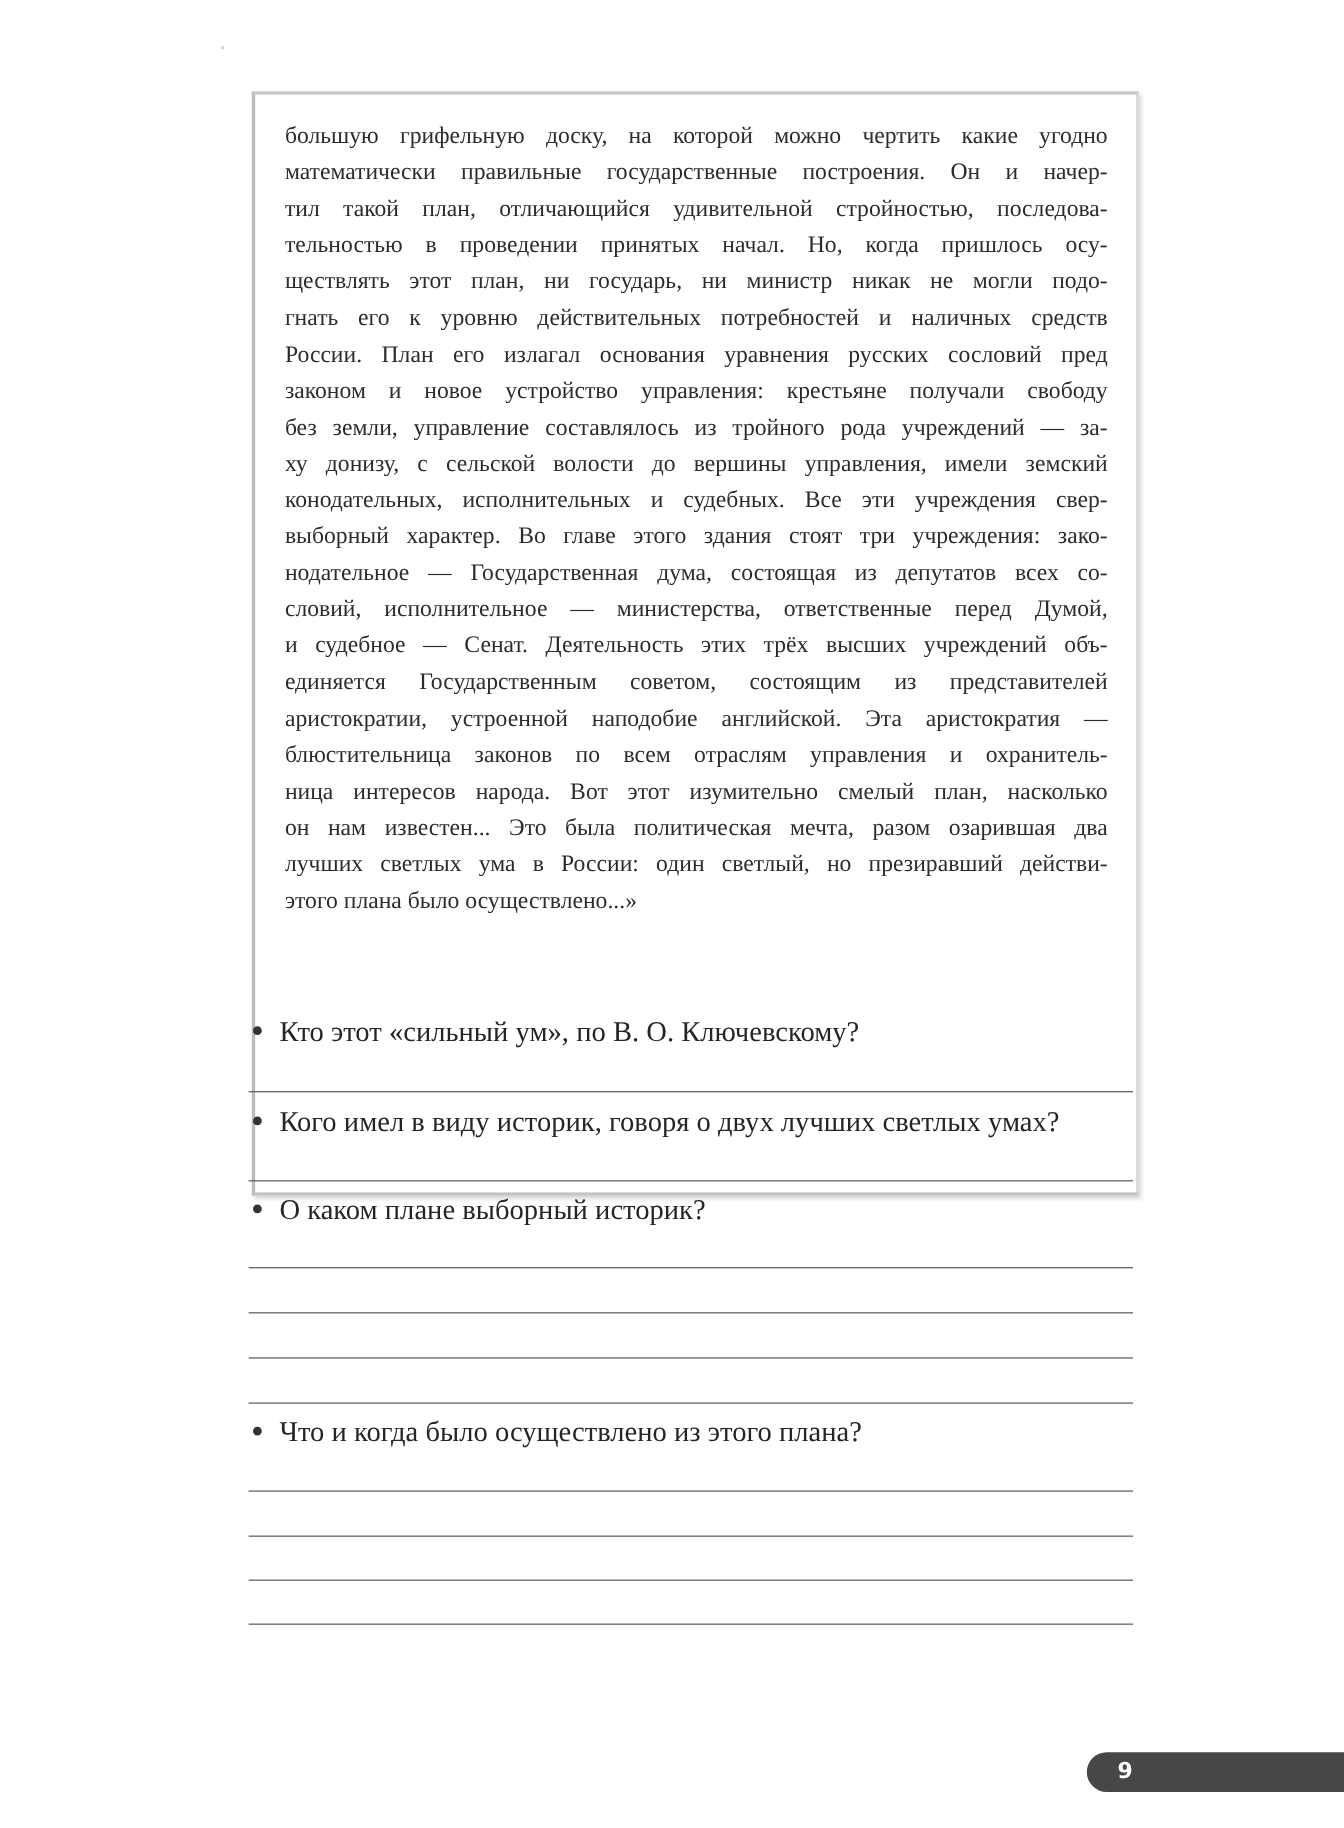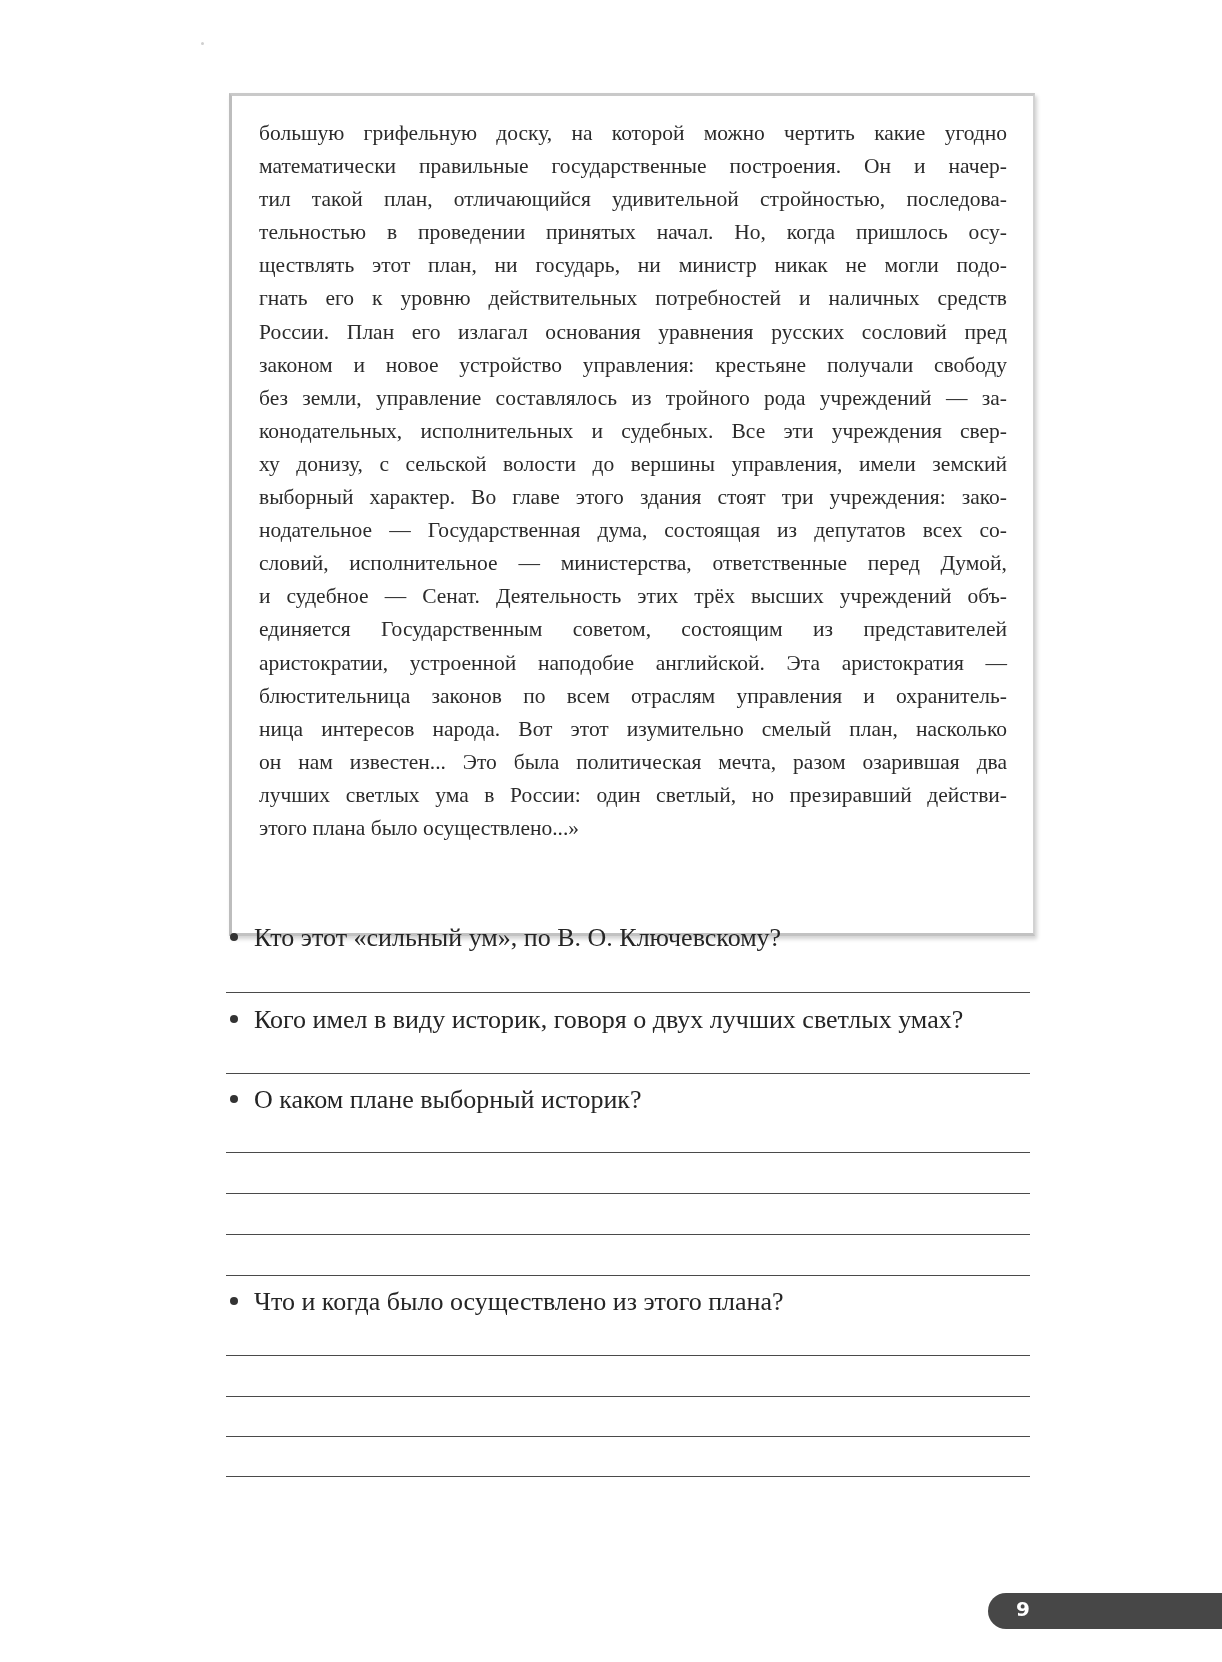--- a/index.html
+++ b/index.html
@@ -20,23 +20,23 @@
       left: 201px;
       top: 42px;
       width: 3px;
       height: 3px;
       border-radius: 50%;
       background: #cfcfcf;
     }
     .quote-box {
       position: absolute;
       left: 229px;
-      top: 93px;
+      top: 83px;
       width: 806px;
-      height: 843px;
+      height: 1004px;
       box-sizing: border-box;
       background: #fff;
       border-top: 3px solid #c9c9c9;
       border-left: 3px solid #bdbdbd;
       border-right: 2px solid #d2d2d2;
       border-bottom: 3px solid #c2c2c2;
       box-shadow: 2px 3px 4px rgba(0,0,0,0.18);
     }
     .quote-text {
       position: absolute;
@@ -110,22 +110,22 @@
   <div class="quote-text">
     <span class="quote-line">большую грифельную доску, на которой можно чертить какие угодно</span>
     <span class="quote-line">математически правильные государственные построения. Он и начер-</span>
     <span class="quote-line">тил такой план, отличающийся удивительной стройностью, последова-</span>
     <span class="quote-line">тельностью в проведении принятых начал. Но, когда пришлось осу-</span>
     <span class="quote-line">ществлять этот план, ни государь, ни министр никак не могли подо-</span>
     <span class="quote-line">гнать его к уровню действительных потребностей и наличных средств</span>
     <span class="quote-line">России. План его излагал основания уравнения русских сословий пред</span>
     <span class="quote-line">законом и новое устройство управления: крестьяне получали свободу</span>
     <span class="quote-line">без земли, управление составлялось из тройного рода учреждений — за-</span>
+    <span class="quote-line">ху донизу, с сельской волости до вершины управления, имели земский</span>
     <span class="quote-line">конодательных, исполнительных и судебных. Все эти учреждения свер-</span>
-    <span class="quote-line">ху донизу, с сельской волости до вершины управления, имели земский</span>
     <span class="quote-line">выборный характер. Во главе этого здания стоят три учреждения: зако-</span>
     <span class="quote-line">нодательное — Государственная дума, состоящая из депутатов всех со-</span>
     <span class="quote-line">словий, исполнительное — министерства, ответственные перед Думой,</span>
     <span class="quote-line">и судебное — Сенат. Деятельность этих трёх высших учреждений объ-</span>
     <span class="quote-line">единяется Государственным советом, состоящим из представителей</span>
     <span class="quote-line">аристократии, устроенной наподобие английской. Эта аристократия —</span>
     <span class="quote-line">блюстительница законов по всем отраслям управления и охранитель-</span>
     <span class="quote-line">ница интересов народа. Вот этот изумительно смелый план, насколько</span>
     <span class="quote-line">он нам известен... Это была политическая мечта, разом озарившая два</span>
     <span class="quote-line">лучших светлых ума в России: один светлый, но презиравший действи-</span>

